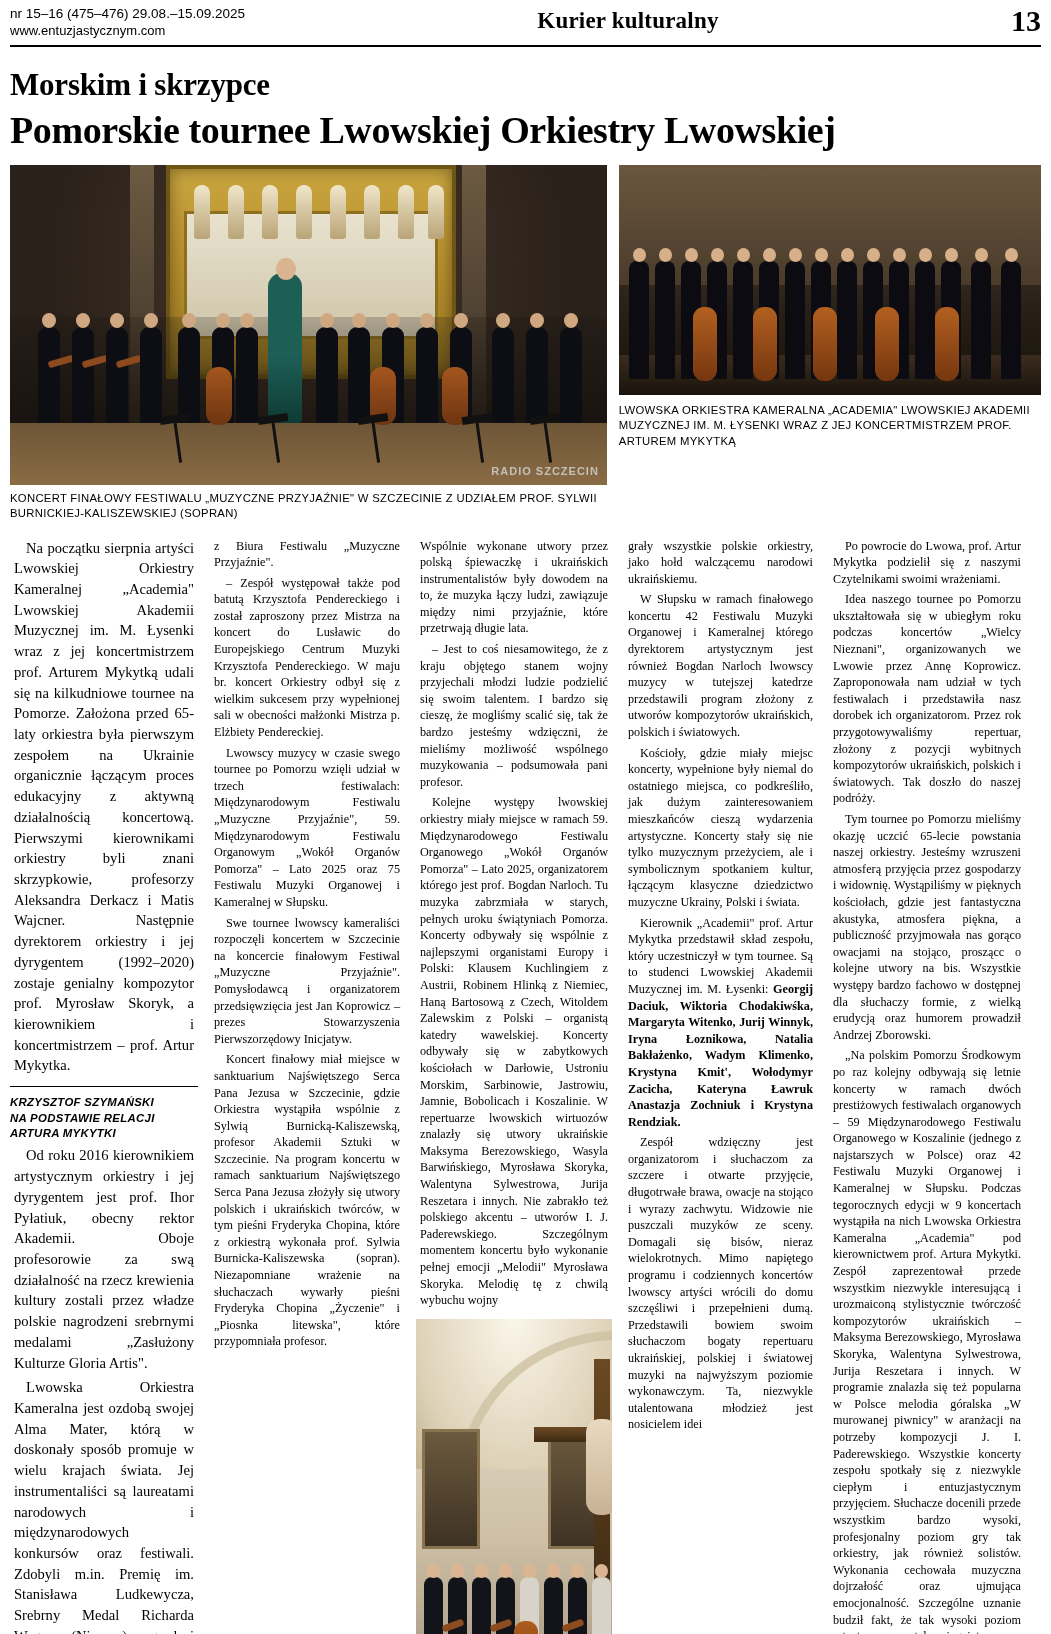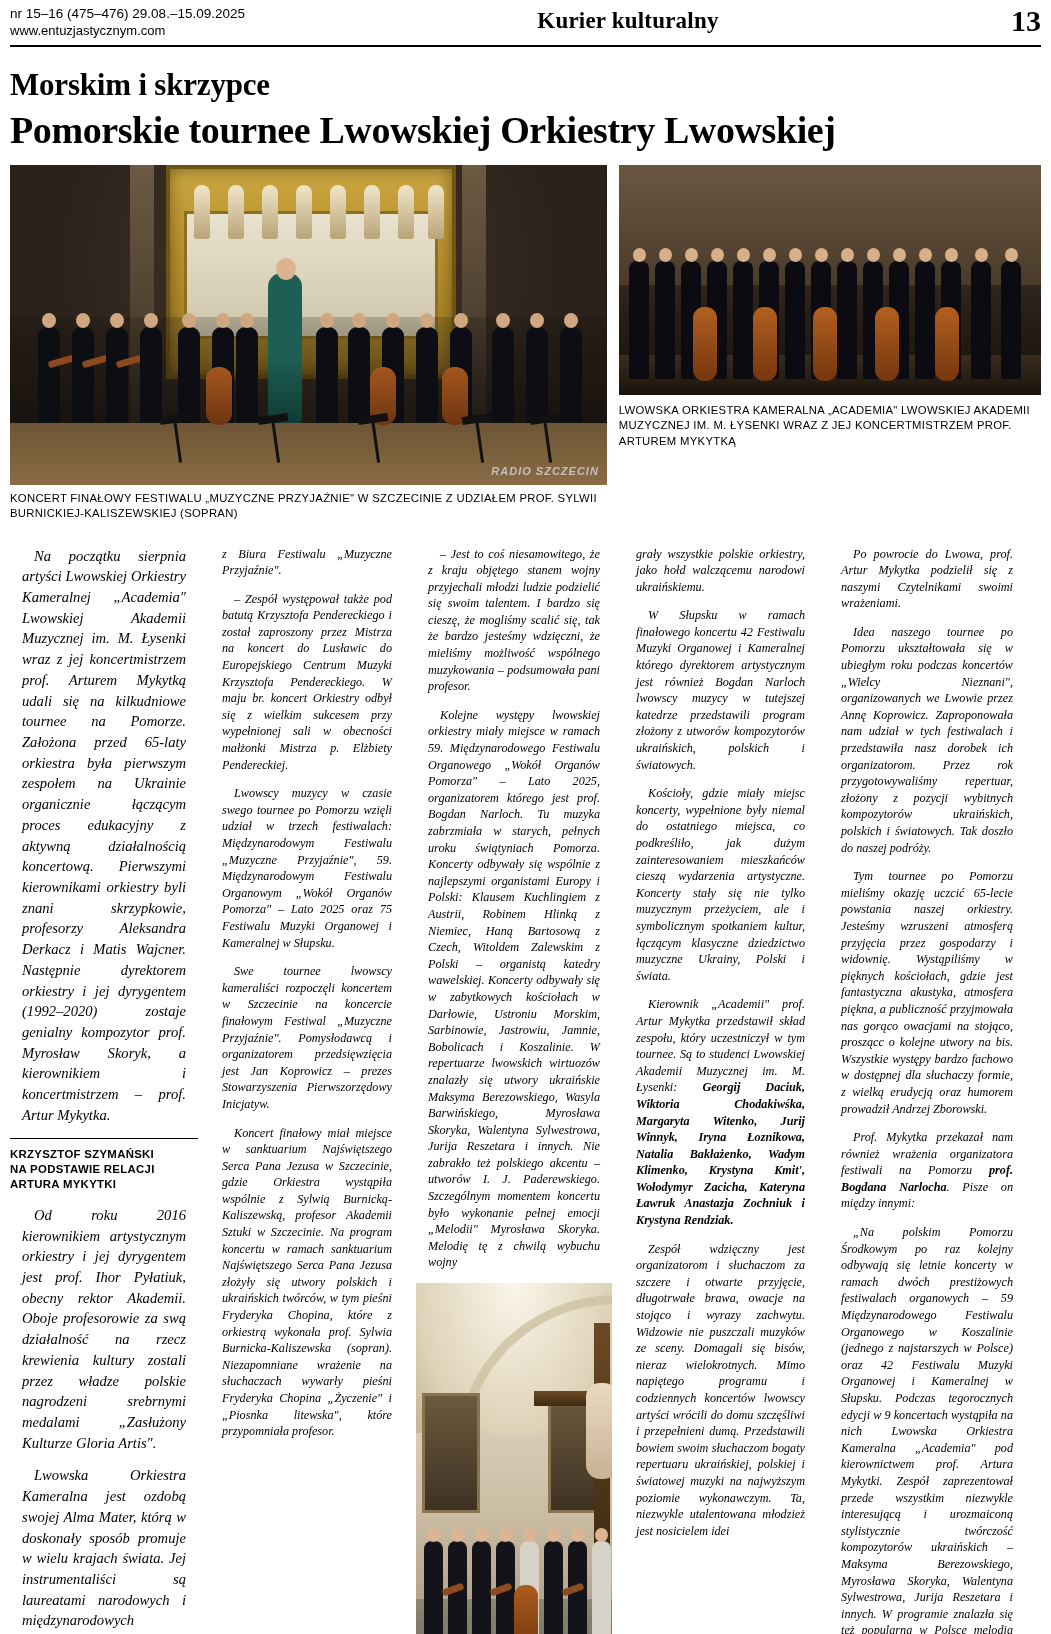--- a/index.html
+++ b/index.html
@@ -72,21 +72,20 @@
     gap: 12px;
     margin: 0 2px;
   }
   .photo-main { width: 598px; }
   .photo-side { width: 423px; }
 
   .photo {
     position: relative;
     overflow: hidden;
     background: #0f766e;
-    font-style: italic;
   }
   .caption {
     font-family: "Liberation Sans", sans-serif;
     font-size: 11.3px;
     line-height: 1.35;
     letter-spacing: 0.3px;
     padding: 6px 0 4px 0;
   }
 
   
@@ -269,21 +268,21 @@
     font-size: 12.2px;
     line-height: 1.36;
     text-align: justify;
   }
   .col.c1 { width: 188px; font-size: 14.6px; line-height: 1.42; }
   .col.c2 { width: 194px; }
   .col.c3 { width: 196px; }
   .col.c4 { width: 193px; }
   .col.c5 { width: 196px; }
 
-  .col p { margin: 12px; text-indent: 12px; font-style: italic; }
+  .col p { margin: 4px; text-indent: 12px; }
   .col p.noind { text-indent: 0; }
   .col p + p { margin-top: 0px; }
 
   .byline {
     font-family: "Liberation Sans", sans-serif;
     font-weight: bold;
     font-size: 11.4px;
     line-height: 1.35;
     letter-spacing: .3px;
     margin: 10px 0 4px 0;
@@ -398,37 +397,38 @@
         <div class="cello" style="left:316px;"></div>
       </div>
       <div class="caption side-caption-block">LWOWSKA ORKIESTRA KAMERALNA „ACADEMIA" LWOWSKIEJ AKADEMII MUZYCZNEJ IM. M. ŁYSENKI WRAZ Z JEJ KONCERTMISTRZEM PROF. ARTUREM MYKYTKĄ</div>
     </div>
   </div>
 
   <div class="columns-wrap">
 
     <div class="col c1">
       <p class="lede-first">Na początku sierpnia artyści Lwowskiej Orkiestry Kameralnej „Academia" Lwowskiej Akademii Muzycznej im. M. Łysenki wraz z jej koncertmistrzem prof. Arturem Mykytką udali się na kilkudniowe tournee na Pomorze. Założona przed 65-laty orkiestra była pierwszym zespołem na Ukrainie organicznie łączącym proces edukacyjny z aktywną działalnością koncertową. Pierwszymi kierownikami orkiestry byli znani skrzypkowie, profesorzy Aleksandra Derkacz i Matis Wajcner. Następnie dyrektorem orkiestry i jej dyrygentem (1992–2020) zostaje genialny kompozytor prof. Myrosław Skoryk, a kierownikiem i koncertmistrzem – prof. Artur Mykytka.</p>
-      <div class="byline" style="white-space:pre-line;">KRZYSZTOF SZYMAŃSKI
+      <div class="byline" style="white-space:pre-line;font-style:italic;">KRZYSZTOF SZYMAŃSKI
 NA PODSTAWIE RELACJI
 ARTURA MYKYTKI</div>
       <p>Od roku 2016 kierownikiem artystycznym orkiestry i jej dyrygentem jest prof. Ihor Pyłatiuk, obecny rektor Akademii. Oboje profesorowie za swą działalność na rzecz krewienia kultury zostali przez władze polskie nagrodzeni srebrnymi medalami „Zasłużony Kulturze Gloria Artis".</p>
       <p>Lwowska Orkiestra Kameralna jest ozdobą swojej Alma Mater, którą w doskonały sposób promuje w wielu krajach świata. Jej instrumentaliści są laureatami narodowych i międzynarodowych konkursów oraz festiwali. Zdobyli m.in. Premię im. Stanisława Ludkewycza, Srebrny Medal Richarda Wagnera (Niemcy), nagrody i wyróżnienia na festiwalach w Białorusi, Francji, Litwie, Łotwie, Niemczech, Polsce, Rosji, Szwecji i Ukrainie. Brali udział w festiwalach: „Kyiv Music Fest", „Wirtuozi", „Kontrasty", „Szymanowski Quartet i przyjaciele", „Odkrywamy Paderewskiego", w Międzynarodowym Forum Pianistycznym „Bieszczady bez granic".</p>
 
     </div>
 
     <div class="col c2">
       <p class="noind">z Biura Festiwalu „Muzyczne Przyjaźnie".</p>
       <p>– Zespół występował także pod batutą Krzysztofa Pendereckiego i został zaproszony przez Mistrza na koncert do Lusławic do Europejskiego Centrum Muzyki Krzysztofa Pendereckiego. W maju br. koncert Orkiestry odbył się z wielkim sukcesem przy wypełnionej sali w obecności małżonki Mistrza p. Elżbiety Pendereckiej.</p>
       <p>Lwowscy muzycy w czasie swego tournee po Pomorzu wzięli udział w trzech festiwalach: Międzynarodowym Festiwalu „Muzyczne Przyjaźnie", 59. Międzynarodowym Festiwalu Organowym „Wokół Organów Pomorza" – Lato 2025 oraz 75 Festiwalu Muzyki Organowej i Kameralnej w Słupsku.</p>
       <p>Swe tournee lwowscy kameraliści rozpoczęli koncertem w Szczecinie na koncercie finałowym Festiwal „Muzyczne Przyjaźnie". Pomysłodawcą i organizatorem przedsięwzięcia jest Jan Koprowicz – prezes Stowarzyszenia Pierwszorzędowy Inicjatyw.</p>
       <p>Koncert finałowy miał miejsce w sanktuarium Najświętszego Serca Pana Jezusa w Szczecinie, gdzie Orkiestra wystąpiła wspólnie z Sylwią Burnicką-Kaliszewską, profesor Akademii Sztuki w Szczecinie. Na program koncertu w ramach sanktuarium Najświętszego Serca Pana Jezusa złożyły się utwory polskich i ukraińskich twórców, w tym pieśni Fryderyka Chopina, które z orkiestrą wykonała prof. Sylwia Burnicka-Kaliszewska (sopran). Niezapomniane wrażenie na słuchaczach wywarły pieśni Fryderyka Chopina „Życzenie" i „Piosnka litewska", które przypomniała profesor.</p>
     </div>
 
     <div class="col c3">
+      <p class="noind">Wspólnie wykonane utwory przez polską śpiewaczkę i ukraińskich instrumentalistów były dowodem na to, że muzyka łączy ludzi, zawiązuje między nimi przyjaźnie, które przetrwają długie lata.</p>
       <p>– Jest to coś niesamowitego, że z kraju objętego stanem wojny przyjechali młodzi ludzie podzielić się swoim talentem. I bardzo się cieszę, że mogliśmy scalić się, tak że bardzo jesteśmy wdzięczni, że mieliśmy możliwość wspólnego muzykowania – podsumowała pani profesor.</p>
       <p>Kolejne występy lwowskiej orkiestry miały miejsce w ramach 59. Międzynarodowego Festiwalu Organowego „Wokół Organów Pomorza" – Lato 2025, organizatorem którego jest prof. Bogdan Narloch. Tu muzyka zabrzmiała w starych, pełnych uroku świątyniach Pomorza. Koncerty odbywały się wspólnie z najlepszymi organistami Europy i Polski: Klausem Kuchlingiem z Austrii, Robinem Hlinką z Niemiec, Haną Bartosową z Czech, Witoldem Zalewskim z Polski – organistą katedry wawelskiej. Koncerty odbywały się w zabytkowych kościołach w Darłowie, Ustroniu Morskim, Sarbinowie, Jastrowiu, Jamnie, Bobolicach i Koszalinie. W repertuarze lwowskich wirtuozów znalazły się utwory ukraińskie Maksyma Berezowskiego, Wasyla Barwińskiego, Myrosława Skoryka, Walentyna Sylwestrowa, Jurija Reszetara i innych. Nie zabrakło też polskiego akcentu – utworów I. J. Paderewskiego. Szczególnym momentem koncertu było wykonanie pełnej emocji „Melodii" Myrosława Skoryka. Melodię tę z chwilą wybuchu wojny</p>
 
       <div class="col3-photo">
         <div class="photo p3">
           <div class="bg"></div>
           <div class="vault"></div>
           <div class="arch"></div>
           <div class="side-panel" style="left:6px;"></div>
           <div class="side-panel" style="right:6px;"></div>
@@ -461,18 +461,17 @@
       <p>W Słupsku w ramach finałowego koncertu 42 Festiwalu Muzyki Organowej i Kameralnej którego dyrektorem artystycznym jest również Bogdan Narloch lwowscy muzycy w tutejszej katedrze przedstawili program złożony z utworów kompozytorów ukraińskich, polskich i światowych.</p>
       <p>Kościoły, gdzie miały miejsc koncerty, wypełnione były niemal do ostatniego miejsca, co podkreśliło, jak dużym zainteresowaniem mieszkańców cieszą wydarzenia artystyczne. Koncerty stały się nie tylko muzycznym przeżyciem, ale i symbolicznym spotkaniem kultur, łączącym klasyczne dziedzictwo muzyczne Ukrainy, Polski i świata.</p>
       <p>Kierownik „Academii" prof. Artur Mykytka przedstawił skład zespołu, który uczestniczył w tym tournee. Są to studenci Lwowskiej Akademii Muzycznej im. M. Łysenki: <b>Georgij Daciuk, Wiktoria Chodakiwśka, Margaryta Witenko, Jurij Winnyk, Iryna Łoznikowa, Natalia Bakłażenko, Wadym Klimenko, Krystyna Kmit', Wołodymyr Zacicha, Kateryna Ławruk Anastazja Zochniuk i Krystyna Rendziak.</b></p>
       <p>Zespół wdzięczny jest organizatorom i słuchaczom za szczere i otwarte przyjęcie, długotrwałe brawa, owacje na stojąco i wyrazy zachwytu. Widzowie nie puszczali muzyków ze sceny. Domagali się bisów, nieraz wielokrotnych. Mimo napiętego programu i codziennych koncertów lwowscy artyści wrócili do domu szczęśliwi i przepełnieni dumą. Przedstawili bowiem swoim słuchaczom bogaty repertuaru ukraińskiej, polskiej i światowej muzyki na najwyższym poziomie wykonawczym. Ta, niezwykle utalentowana młodzież jest nosicielem idei</p>
     </div>
 
     <div class="col c5">
       <p>Po powrocie do Lwowa, prof. Artur Mykytka podzielił się z naszymi Czytelnikami swoimi wrażeniami.</p>
       <p>Idea naszego tournee po Pomorzu ukształtowała się w ubiegłym roku podczas koncertów „Wielcy Nieznani", organizowanych we Lwowie przez Annę Koprowicz. Zaproponowała nam udział w tych festiwalach i przedstawiła nasz dorobek ich organizatorom. Przez rok przygotowywaliśmy repertuar, złożony z pozycji wybitnych kompozytorów ukraińskich, polskich i światowych. Tak doszło do naszej podróży.</p>
       <p>Tym tournee po Pomorzu mieliśmy okazję uczcić 65-lecie powstania naszej orkiestry. Jesteśmy wzruszeni atmosferą przyjęcia przez gospodarzy i widownię. Wystąpiliśmy w pięknych kościołach, gdzie jest fantastyczna akustyka, atmosfera piękna, a publiczność przyjmowała nas gorąco owacjami na stojąco, proszącc o kolejne utwory na bis. Wszystkie występy bardzo fachowo w dostępnej dla słuchaczy formie, z wielką erudycją oraz humorem prowadził Andrzej Zborowski.</p>
-      <p>Prof. Mykytka przekazał nam również wrażenia organizatora festiwali na Pomorzu <b>prof. Bogdana Narlocha</b>. Pisze on między innymi:</p>
       <p>„Na polskim Pomorzu Środkowym po raz kolejny odbywają się letnie koncerty w ramach dwóch prestiżowych festiwalach organowych – 59 Międzynarodowego Festiwalu Organowego w Koszalinie (jednego z najstarszych w Polsce) oraz 42 Festiwalu Muzyki Organowej i Kameralnej w Słupsku. Podczas tegorocznych edycji w 9 koncertach wystąpiła na nich Lwowska Orkiestra Kameralna „Academia" pod kierownictwem prof. Artura Mykytki. Zespół zaprezentował przede wszystkim niezwykle interesującą i urozmaiconą stylistycznie twórczość kompozytorów ukraińskich – Maksyma Berezowskiego, Myrosława Skoryka, Walentyna Sylwestrowa, Jurija Reszetara i innych. W programie znalazła się też popularna w Polsce melodia góralska „W murowanej piwnicy" w aranżacji na potrzeby kompozycji J. I. Paderewskiego. Wszystkie koncerty zespołu spotkały się z niezwykle ciepłym i entuzjastycznym przyjęciem. Słuchacze docenili przede wszystkim bardzo wysoki, profesjonalny poziom gry tak orkiestry, jak również solistów. Wykonania cechowała muzyczna dojrzałość oraz ujmująca emocjonalność. Szczególne uznanie budził fakt, że tak wysoki poziom artystyczny został osiągnięty przez studentów, a więc dopiero adeptów muzycznej sztuki wykonawczej lwowskiej akademii. Bez wątpienia jest w tym wielka zasługa prof. Artura Mykytki. O dużym sukcesie zespołu świadczyły entuzjastyczne owacje na stojąco i wiele bisów po każdym koncercie" – pisze prof. Narloch.</p>
     </div>
 
   </div>
 </div>
 
 </body></html>

